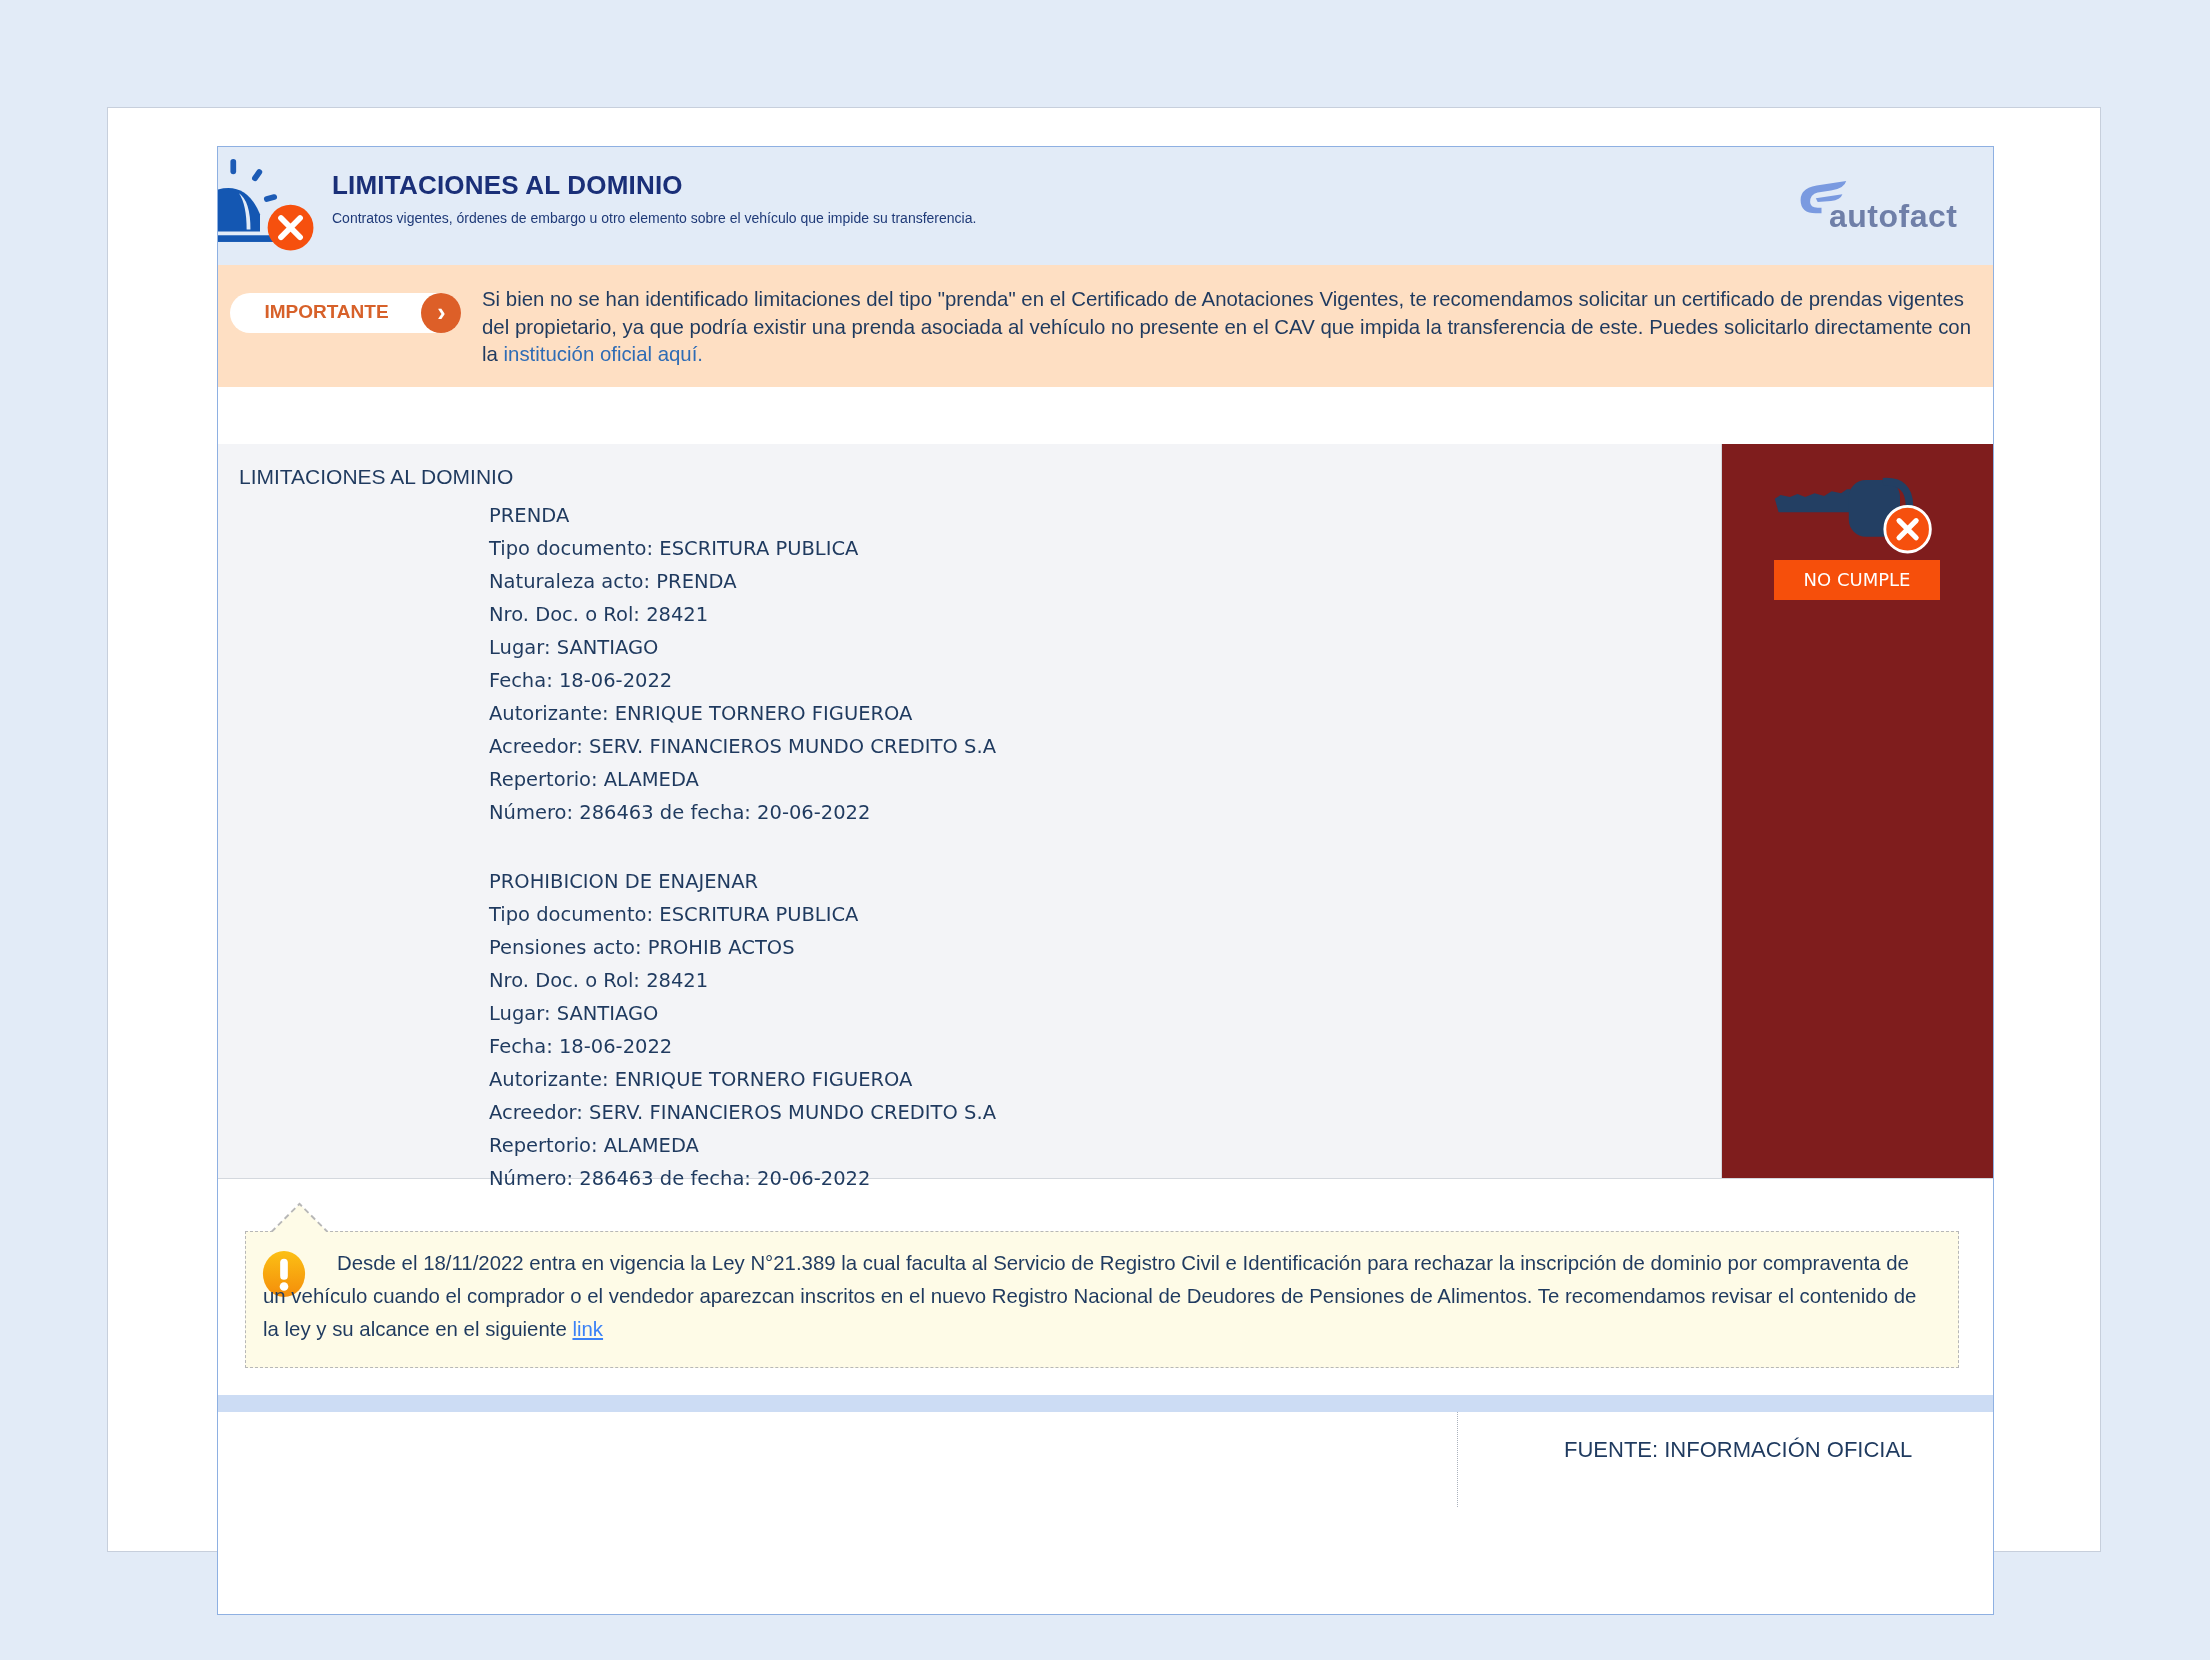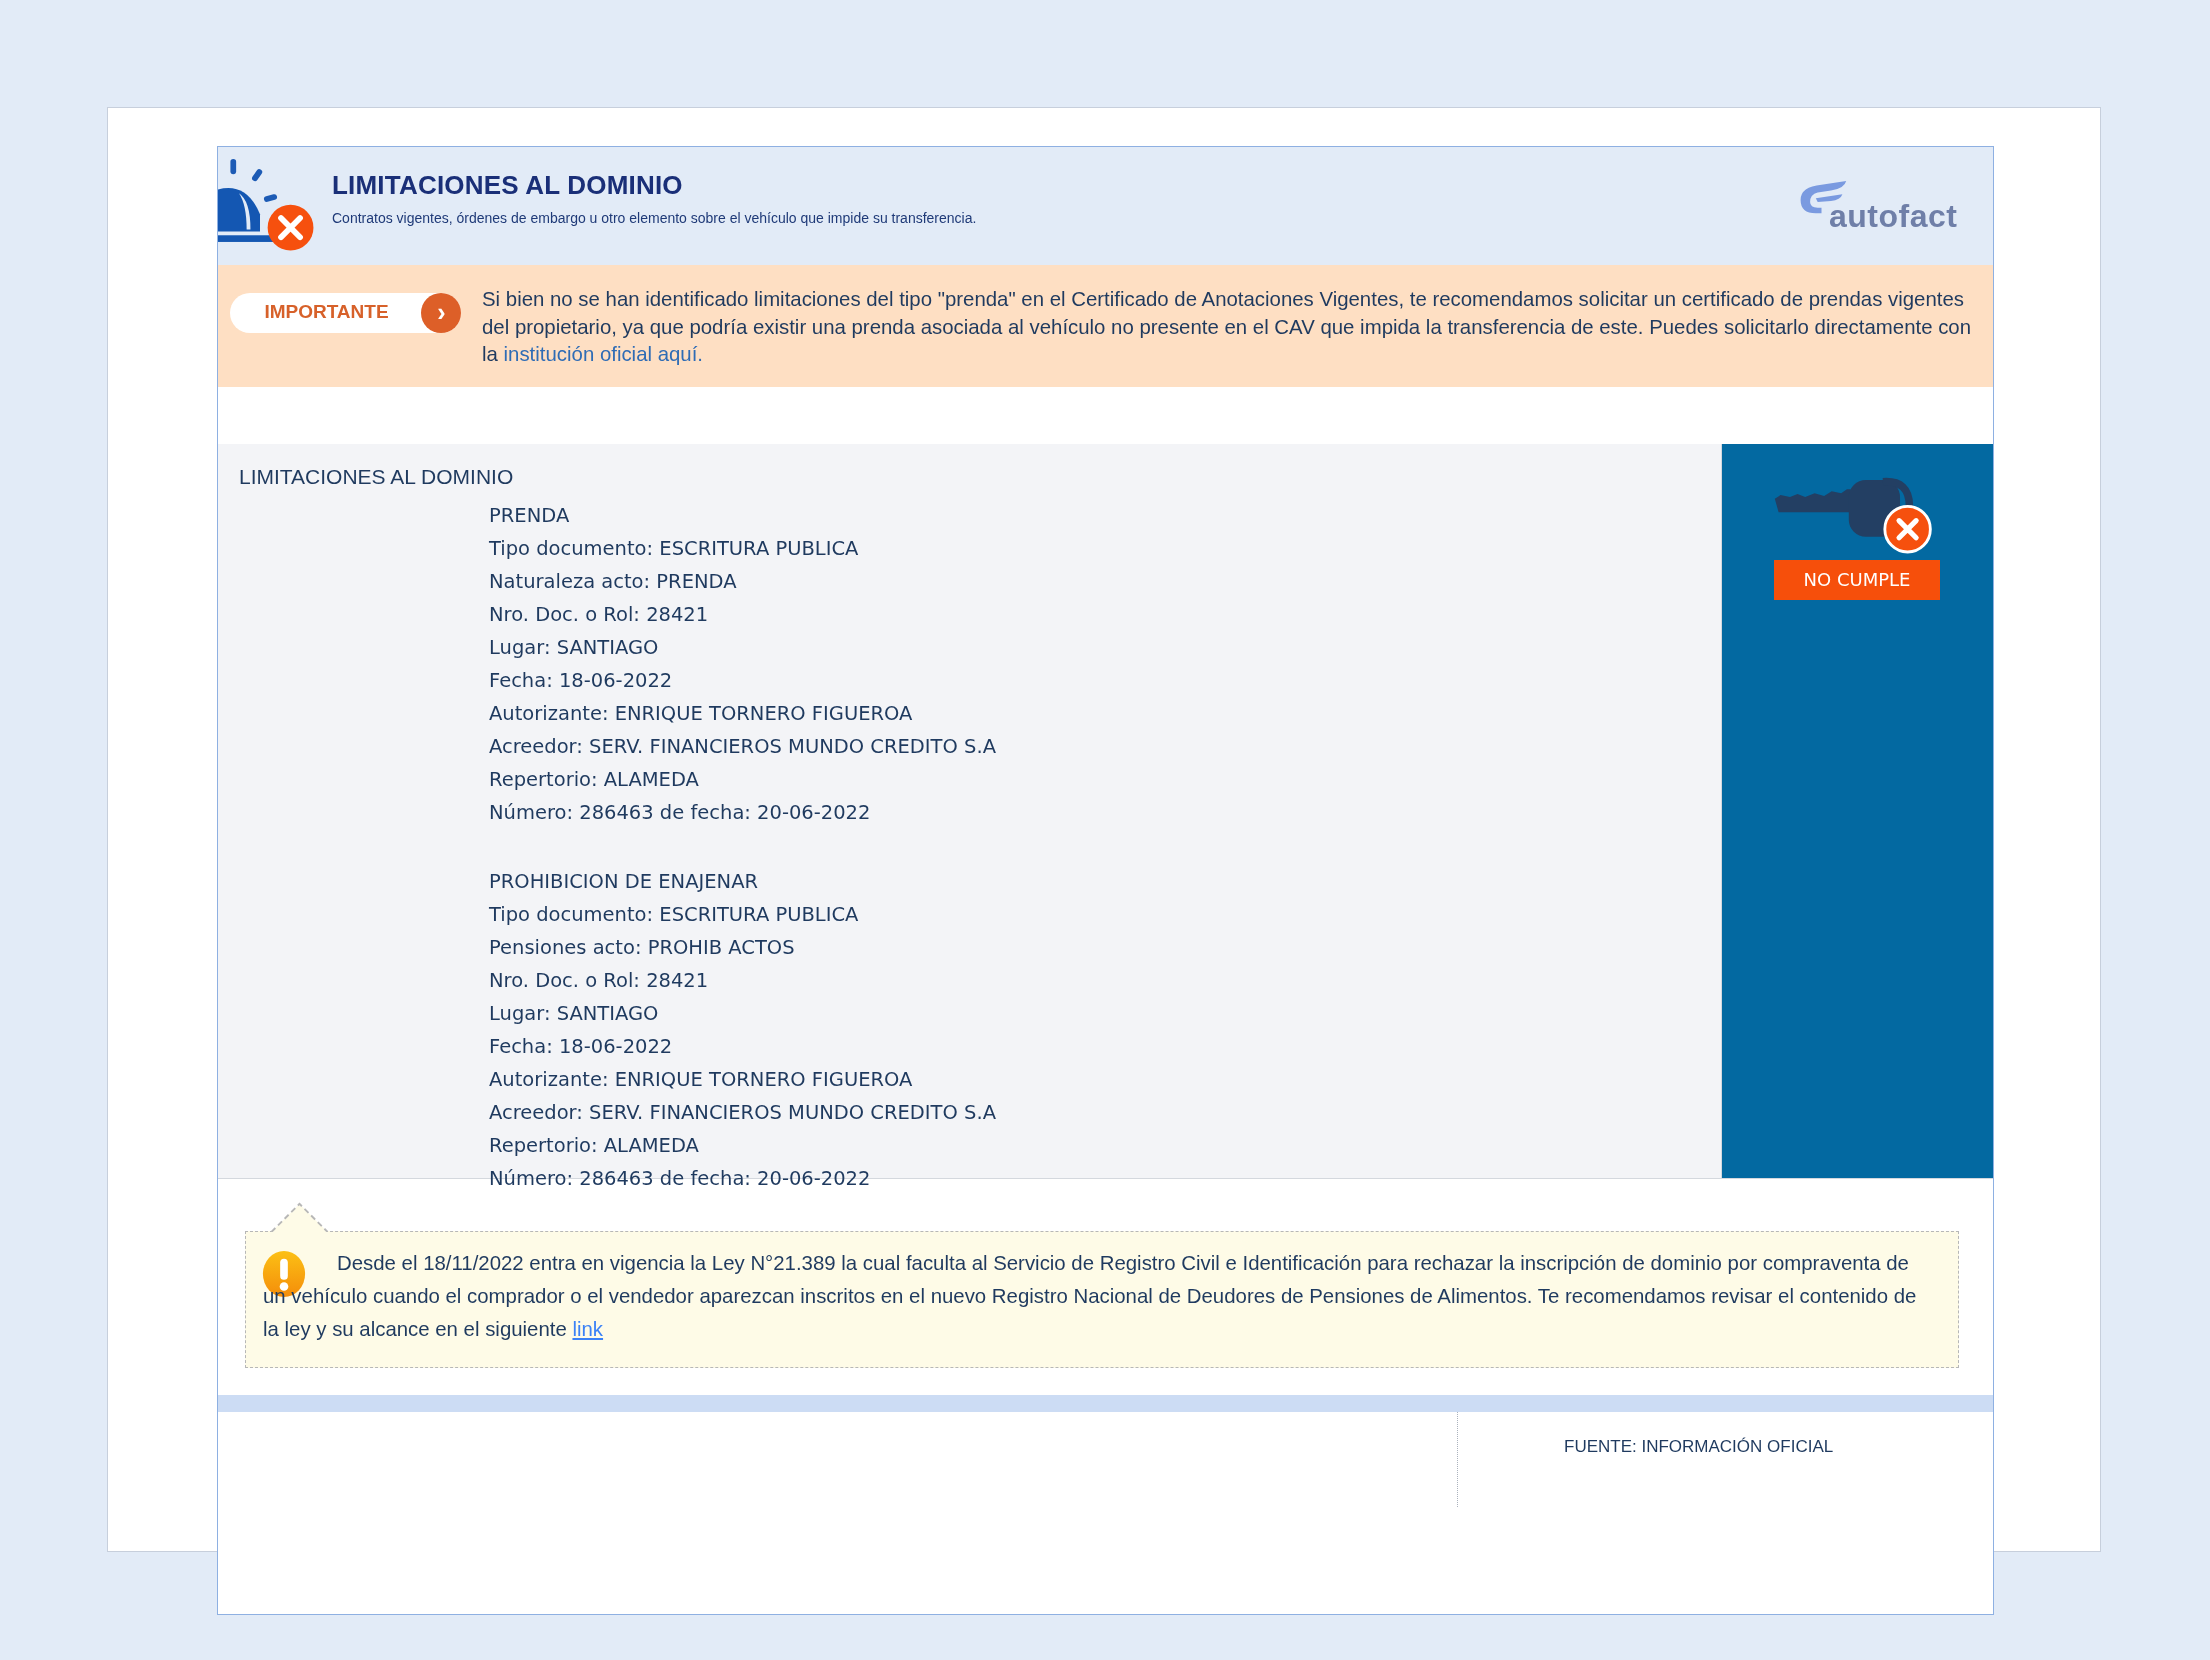--- a/index.html
+++ b/index.html
@@ -17,32 +17,32 @@
   .imp .pill-label{position:absolute;left:34px;top:8.6px;font-size:19px;font-weight:bold;color:#d7612a;}
   .imp .pill-btn{position:absolute;right:0;top:0;width:40px;height:40px;border-radius:50%;background:#dd5f28;color:#fff;font-size:25px;font-weight:bold;text-align:center;line-height:38px;}
   .imp .txt{position:absolute;left:264px;top:21px;width:1493px;font-size:20.4px;line-height:27.6px;color:#1f3a5f;}
   .imp .txt a{color:#2f6cb5;text-decoration:none;}
   .thead{position:absolute;left:0;top:240px;width:100%;height:57px;background:#ccdcf4;}
   .thead span{position:absolute;top:18px;font-size:20px;font-weight:bold;color:#1a2f78;}
   .row{position:absolute;left:0;top:297px;width:100%;height:734px;background:#f3f4f7;border-bottom:1.9px solid #d4d8de;}
   .row .sit{position:absolute;left:21px;top:21px;font-size:21px;color:#1f3a5f;}
   .row .estado{position:absolute;left:407px;top:19px;font-family:"DejaVu Sans",sans-serif;font-size:19.5px;line-height:33px;color:#1f3a5f;}
   .row .estado .block{margin-bottom:27px;margin-top:36px;}
-  .row .res{position:absolute;left:1503px;top:0;width:274px;height:734px;background:#0369a1;border-left:1.9px solid #d4d8de;}
+  .row .res{position:absolute;left:1503px;top:0;width:274px;height:734px;background:#7f1d1d;border-left:1.9px solid #d4d8de;}
   .res .key{position:absolute;left:49px;top:30px;width:166px;height:81px;}
   .res .badge{position:absolute;left:52px;top:116px;width:166px;height:40px;background:#f64f0b;color:#fff;font-family:"DejaVu Sans",sans-serif;font-size:18px;text-align:center;line-height:40px;}
   .notice{position:absolute;left:27px;top:1084px;width:1714px;height:137px;background:#fefbe7;border:1.9px dashed #b7b7b7;box-sizing:border-box;}
   .notice .tail{position:absolute;left:25px;top:-30px;width:57px;height:30px;}
   .notice .warn{position:absolute;left:15px;top:19px;width:46px;height:46px;}
   .notice .txt{position:absolute;left:17px;top:15px;width:1674px;font-size:20.4px;line-height:33px;color:#1f3a5f;text-indent:74px;}
   .notice .txt a{color:#3b82f6;}
   .strip{position:absolute;left:0;top:1248px;width:100%;height:17px;background:#ccdcf4;}
   .footer{position:absolute;left:0;top:1265px;width:100%;height:95px;}
   .footer .div{position:absolute;left:1239px;top:0;height:95px;border-left:1.9px dotted #aab2bd;}
-  .footer .src{position:absolute;left:1346px;top:25px;font-size:17px;color:#1f3a5f;}
+  .footer .src{position:absolute;left:1346px;top:25px;font-size:22px;color:#1f3a5f;}
 </style>
 </head>
 <body>
 
 <div class="frame"></div>
 
 <div class="card">
 
   <div class="hdr">
     <svg class="siren" viewBox="0 0 110 110">

